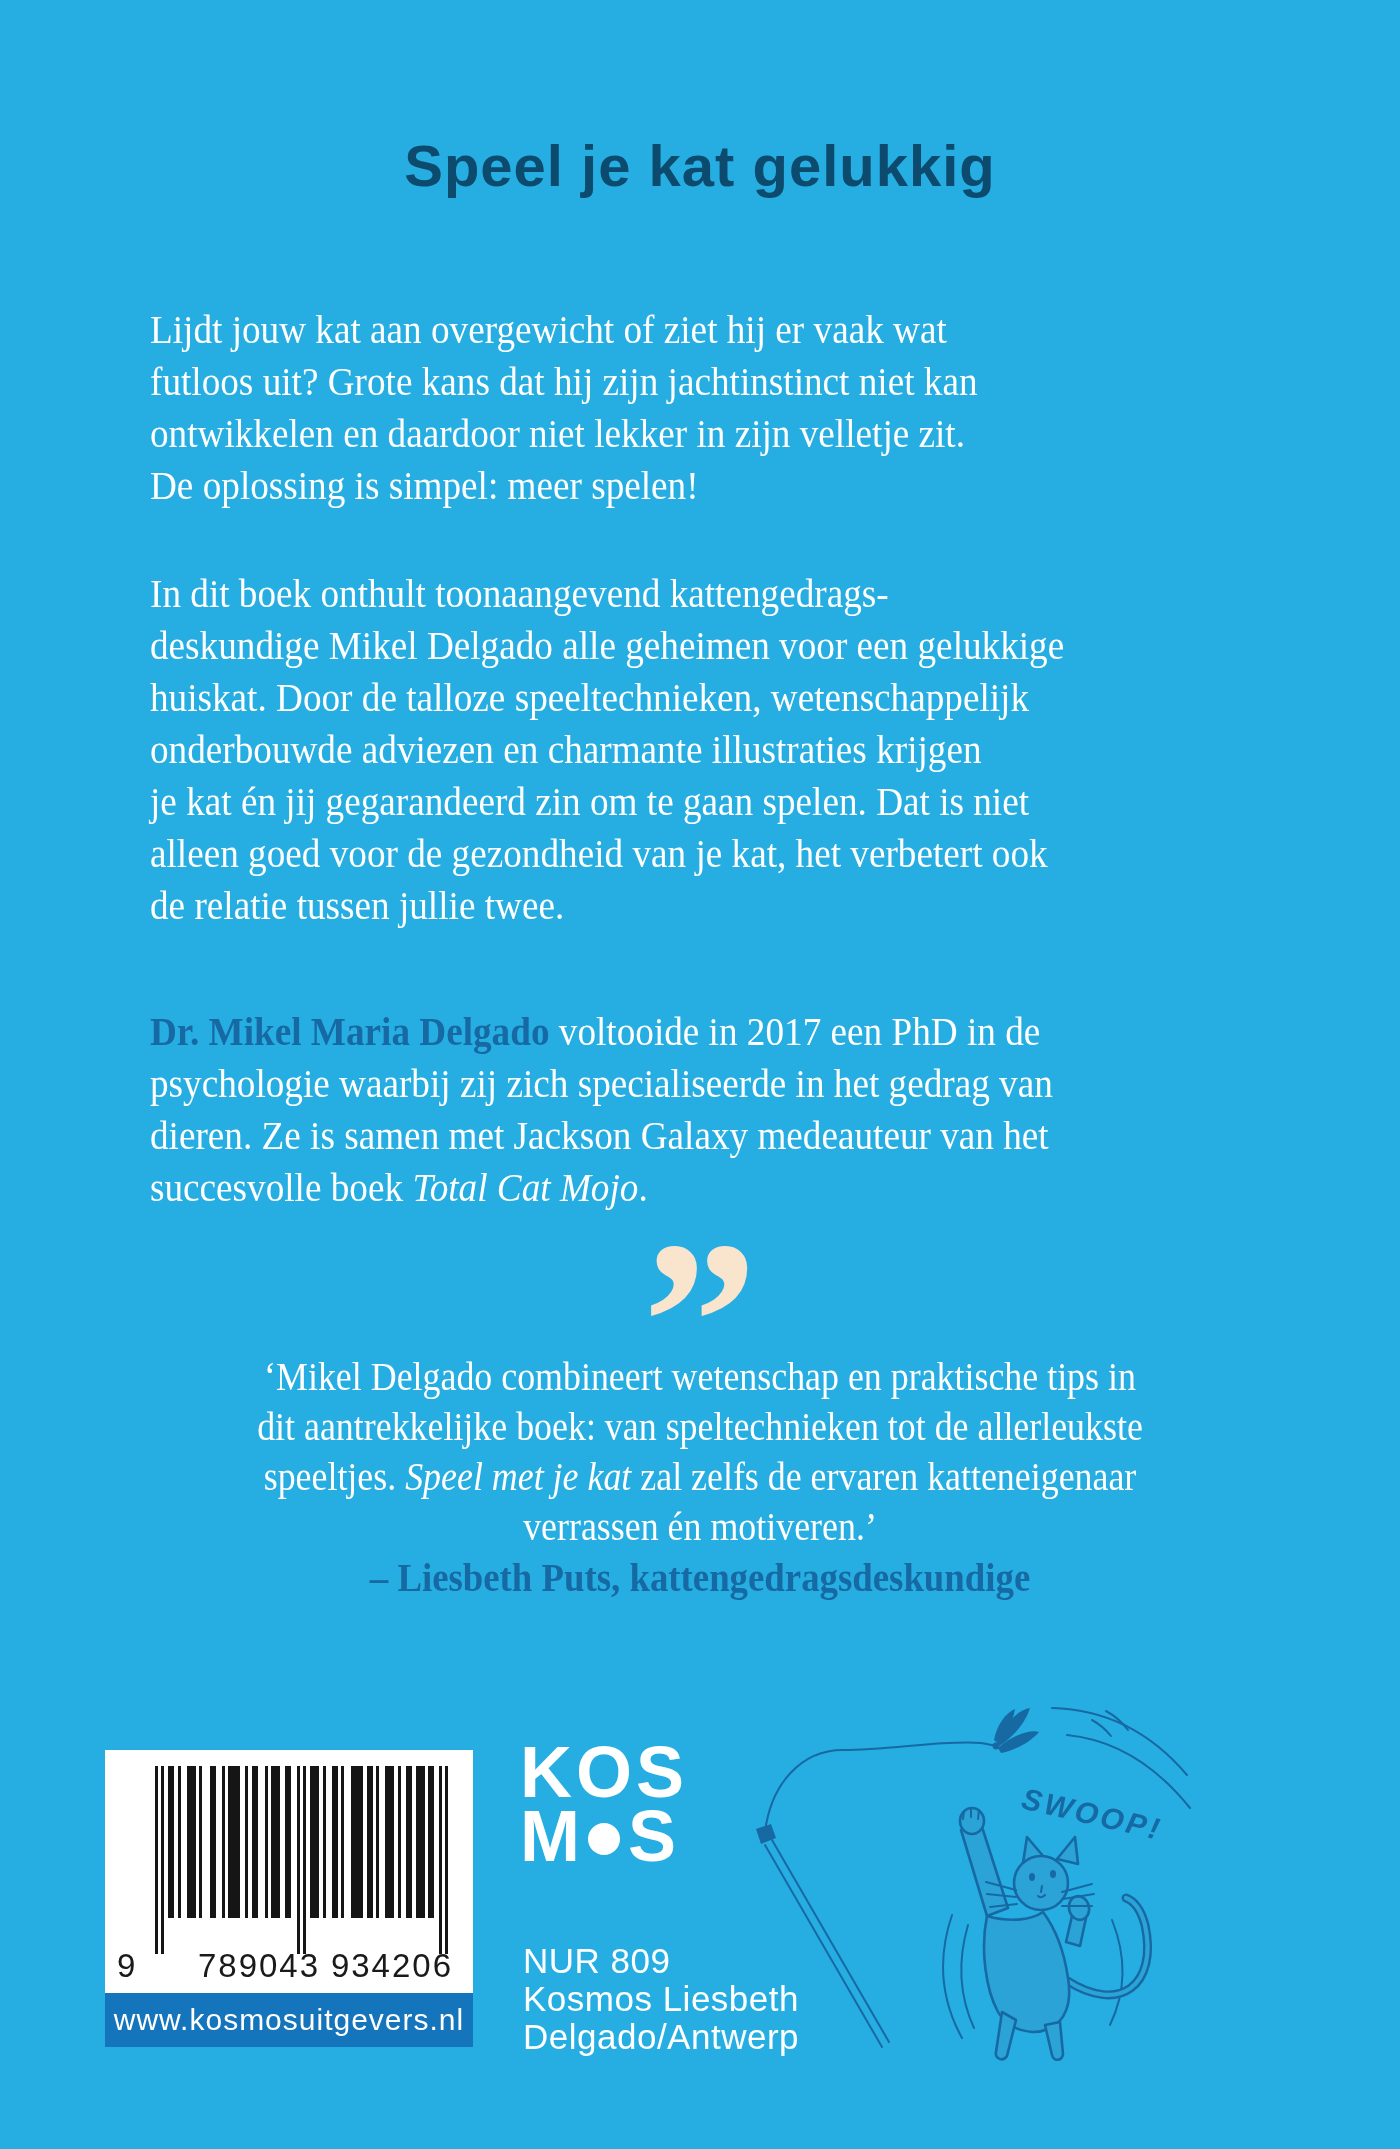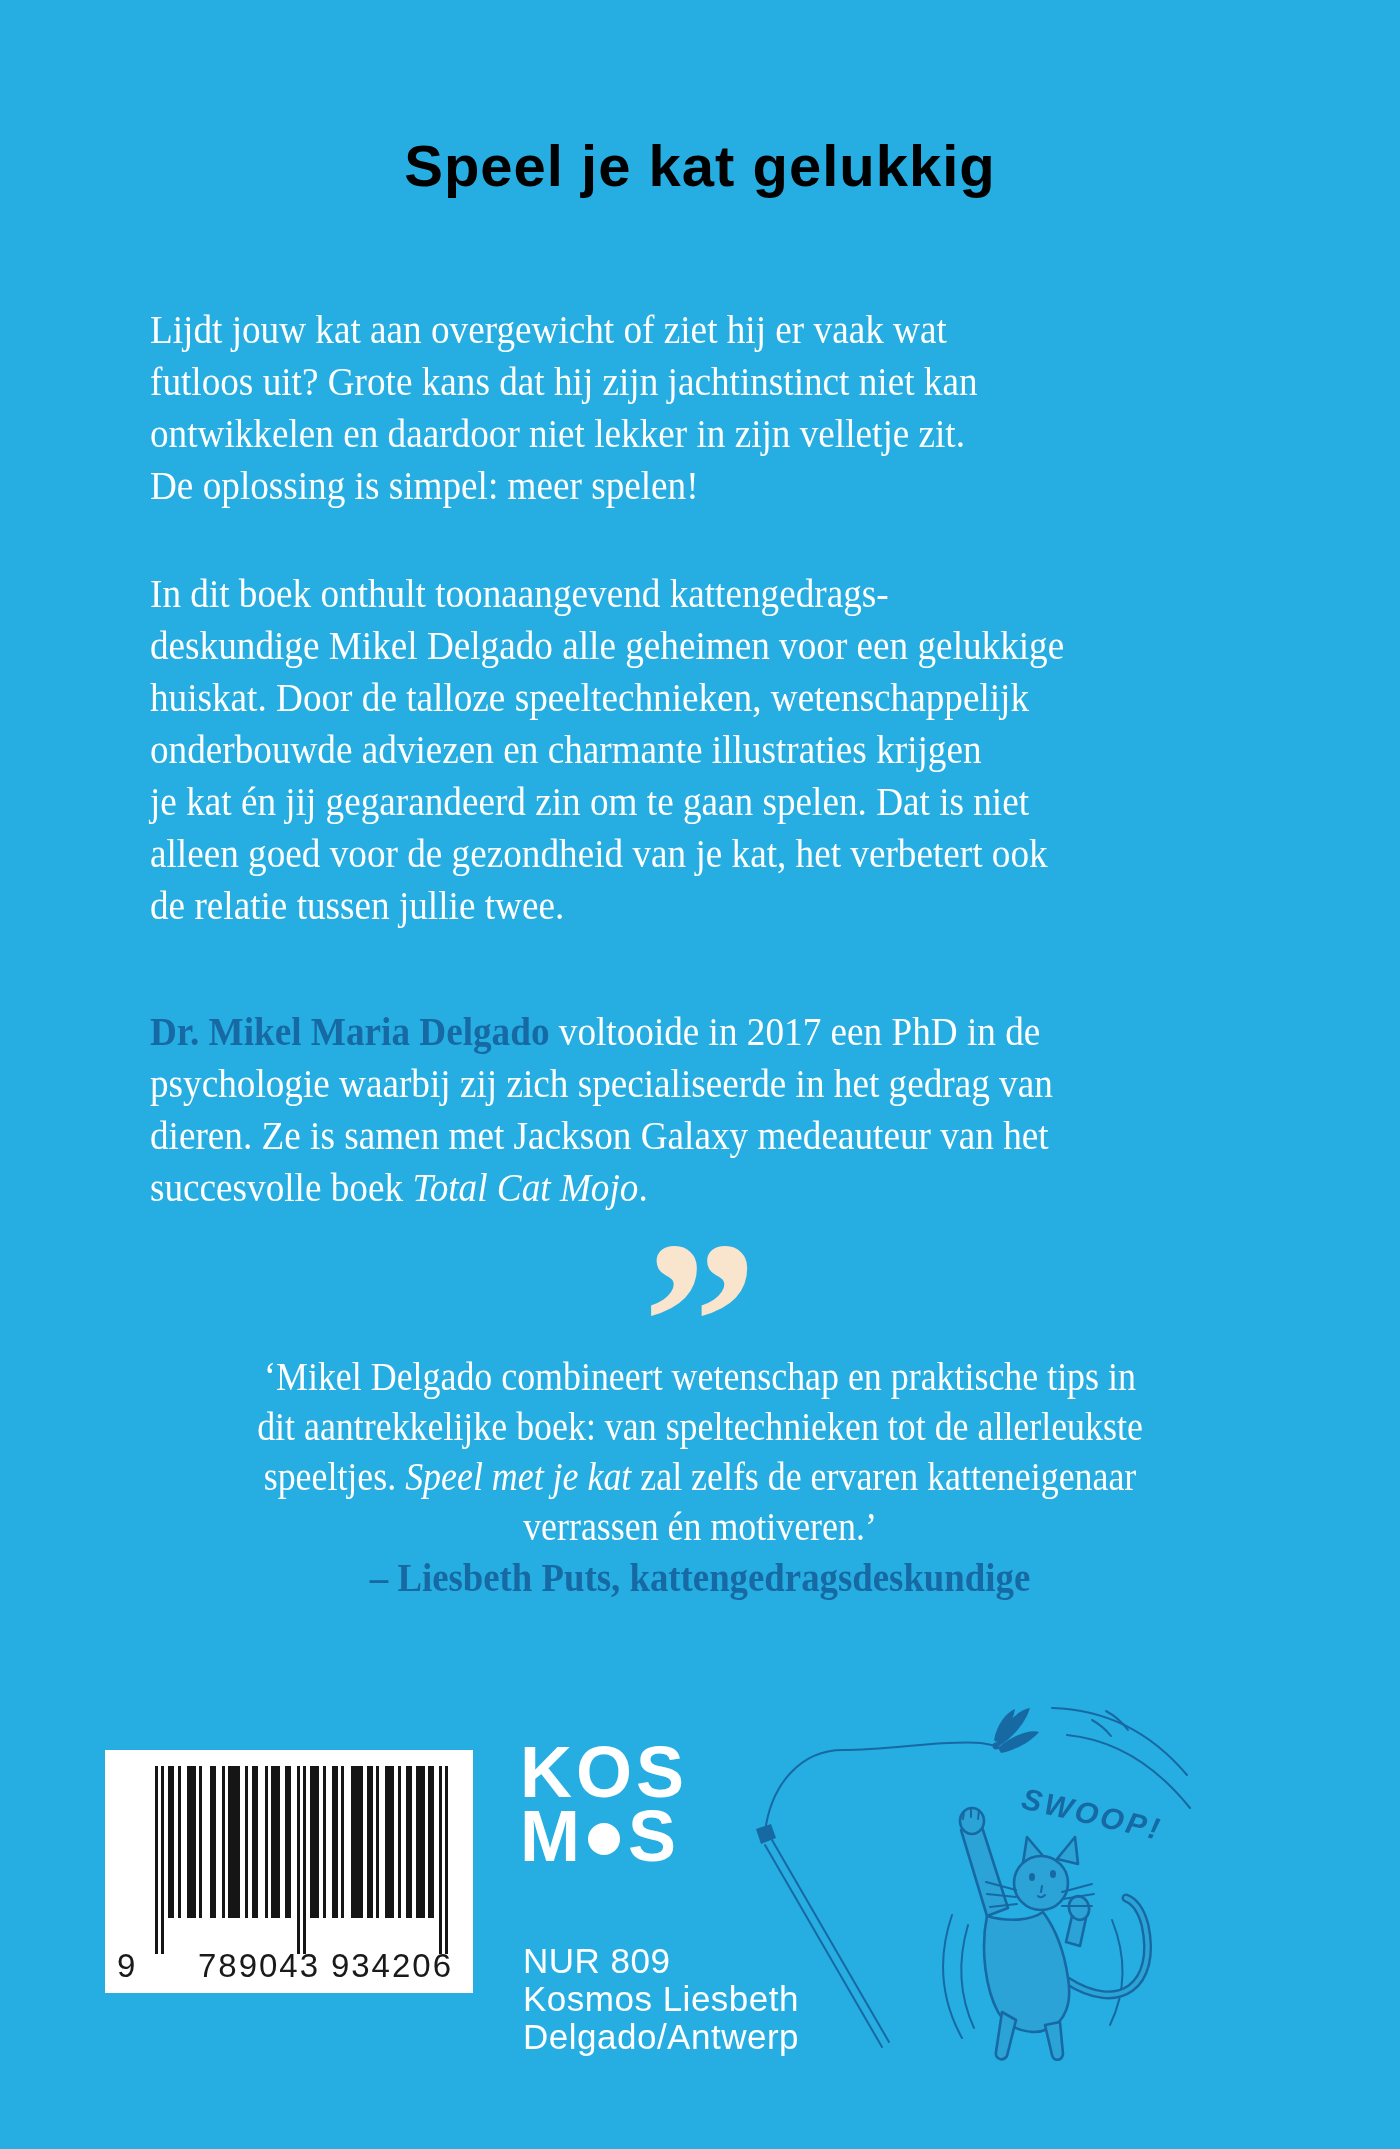--- a/index.html
+++ b/index.html
@@ -4,21 +4,21 @@
 <style>
   html,body{margin:0;padding:0;}
   .cover{
     position:relative; width:1400px; height:2149px; overflow:hidden;
     background:var(--bg,#26AEE2);
     font-family:"Liberation Serif", serif;
   }
   .title{
     position:absolute; top:132px; left:0; width:100%; text-align:center;
     font-family:"Liberation Sans", sans-serif; font-weight:bold;
-    font-size:58px; letter-spacing:1px; color:#000000;
+    font-size:58px; letter-spacing:1px; color:#0c4a6e;
   }
   .textblock{position:absolute; left:150px; transform:scaleX(.93); transform-origin:left top;}
   .textblock .ln{font-size:40px; line-height:52px; color:#fff; white-space:nowrap;}
   .bio-name{color:var(--accent,#1769A3); font-weight:bold;}
   .it{font-style:italic;}
   .qmark{
     position:absolute; top:1208px; left:0; width:100%; text-align:center;
     font-family:"Liberation Serif", serif; font-weight:bold;
     font-size:230px; line-height:1; color:var(--cream,#F9E4CE);
   }
@@ -107,20 +107,23 @@
   </div>
 
   <div class="barcode-box">
     <div class="barcode-bars"><span class="bar tall" style="width: 3px; margin-right: 3px;"></span><span class="bar tall" style="width: 3px; margin-right: 4px;"></span><span class="bar" style="width: 6px; margin-right: 4px;"></span><span class="bar" style="width: 3px; margin-right: 6px;"></span><span class="bar" style="width: 9px; margin-right: 3px;"></span><span class="bar" style="width: 3px; margin-right: 8px;"></span><span class="bar" style="width: 6px; margin-right: 6px;"></span><span class="bar" style="width: 3px; margin-right: 3px;"></span><span class="bar" style="width: 12px; margin-right: 5px;"></span><span class="bar" style="width: 3px; margin-right: 4px;"></span><span class="bar" style="width: 6px; margin-right: 7px;"></span><span class="bar" style="width: 3px; margin-right: 3px;"></span><span class="bar" style="width: 9px; margin-right: 5px;"></span><span class="bar" style="width: 6px; margin-right: 6px;"></span><span class="bar tall" style="width: 3px; margin-right: 3px;"></span><span class="bar tall" style="width: 3px; margin-right: 4px;"></span><span class="bar" style="width: 9px; margin-right: 4px;"></span><span class="bar" style="width: 3px; margin-right: 6px;"></span><span class="bar" style="width: 6px; margin-right: 3px;"></span><span class="bar" style="width: 3px; margin-right: 7px;"></span><span class="bar" style="width: 12px; margin-right: 4px;"></span><span class="bar" style="width: 6px; margin-right: 3px;"></span><span class="bar" style="width: 3px; margin-right: 6px;"></span><span class="bar" style="width: 9px; margin-right: 4px;"></span><span class="bar" style="width: 3px; margin-right: 5px;"></span><span class="bar" style="width: 6px; margin-right: 4px;"></span><span class="bar" style="width: 9px; margin-right: 3px;"></span><span class="bar" style="width: 6px; margin-right: 5px;"></span><span class="bar tall" style="width: 3px; margin-right: 3px;"></span><span class="bar tall" style="width: 3px; margin-right: 0px;"></span></div>
     <div class="barcode-digits">
       <span class="bd-left">9</span>
       <span class="bd-g1">789043</span>
       <span class="bd-g2">934206</span>
     </div>
   </div>
+  <div class="site-band">
+    <div>www.kosmosuitgevers.nl</div>
+  </div>
 
   <div class="logo">
     <div>KOS</div>
     <div><span>M</span><span class="dot"></span><span>S</span></div>
   </div>
 
   <div class="imprint">
     <div>NUR 809</div>
     <div>Kosmos Liesbeth</div>
     <div>Delgado/Antwerp</div>

